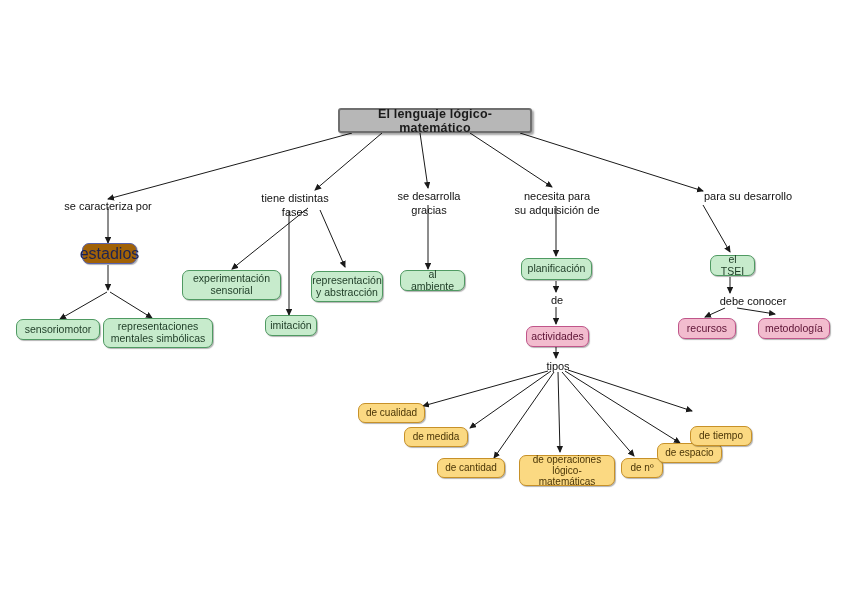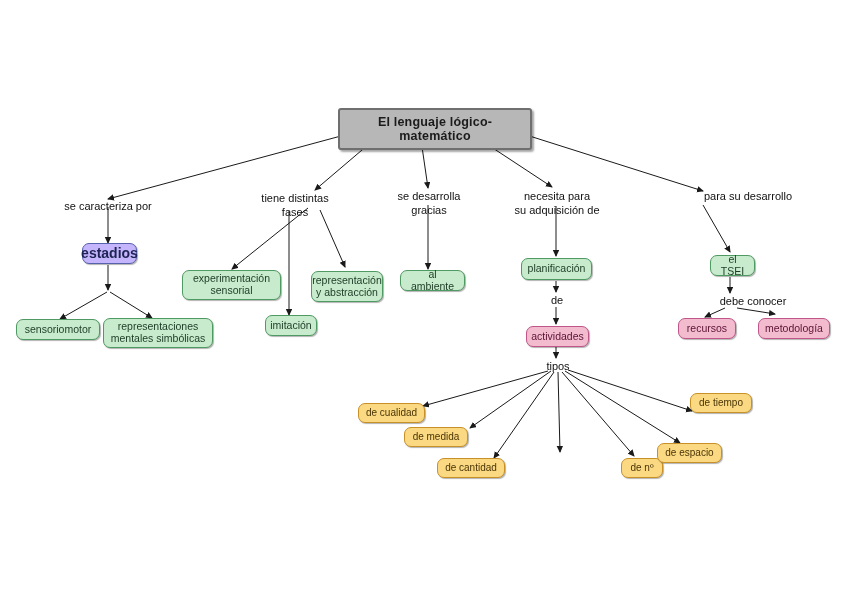--- a/index.html
+++ b/index.html
@@ -50,25 +50,24 @@
     letter-spacing: 0.2px;
     box-shadow: 2px 2px 2px rgba(0,0,0,0.35);
   }
   .node-green {
     background: #c7ebcc;
     border-color: #4f9a62;
     color: #1d3b25;
     font-size: 10.5px;
   }
   .node-blue {
-    background: #c4b5fd;
+    background: #a16207;
     border-color: #5762ad;
     color: #1d2352;
-    font-size: 14px;
-    font-weight: bold;
+    font-size: 16px;
   }
   .node-pink {
     background: #f2bcce;
     border-color: #c0558a;
     color: #5c1234;
     font-size: 10.5px;
   }
   .node-yellow {
     background: #fbd982;
     border-color: #c79128;
@@ -128,21 +127,21 @@
       <path d="M548,371 L423,406"></path>
       <path d="M551,371 L470,428"></path>
       <path d="M554,372 L494,458"></path>
       <path d="M558,372 L560,452"></path>
       <path d="M562,372 L634,456"></path>
       <path d="M565,371 L680,443"></path>
       <path d="M568,370 L692,411"></path>
     </g>
   </svg>
 
-  <div class="node node-title" style="left:338px; top:108px; width:194px; height:42px;">El lenguaje lógico-matemático</div>
+  <div class="node node-title" style="left:338px; top:108px; width:194px; height:25px;">El lenguaje lógico-matemático</div>
 
   <div class="link-label" style="left:108px; top:200px;">se caracteriza por</div>
   <div class="link-label" style="left:295px; top:192px;">tiene distintas
 fases</div>
   <div class="link-label" style="left:429px; top:190px;">se desarrolla
 gracias</div>
   <div class="link-label" style="left:557px; top:190px;">necesita para
 su adquisición de</div>
   <div class="link-label" style="left:748px; top:190px;">para su desarrollo</div>
   <div class="link-label" style="left:557px; top:294px;">de</div>
@@ -166,17 +165,19 @@
   <div class="node node-green" style="left:521px; top:258px; width:71px; height:22px;">planificación</div>
   <div class="node node-pink" style="left:526px; top:326px; width:63px; height:21px;">actividades</div>
 
   <div class="node node-green" style="left:710px; top:255px; width:45px; height:21px;">el TSEI</div>
   <div class="node node-pink" style="left:678px; top:318px; width:58px; height:21px;">recursos</div>
   <div class="node node-pink" style="left:758px; top:318px; width:72px; height:21px;">metodología</div>
 
   <div class="node node-yellow" style="left:358px; top:403px; width:67px; height:20px;">de cualidad</div>
   <div class="node node-yellow" style="left:404px; top:427px; width:64px; height:20px;">de medida</div>
   <div class="node node-yellow" style="left:437px; top:458px; width:68px; height:20px;">de cantidad</div>
+  <div class="node node-yellow" style="left:519px; top:455px; width:96px; height:31px;">de operaciones
+lógico-matemáticas</div>
   <div class="node node-yellow" style="left:621px; top:458px; width:42px; height:20px;">de nº</div>
   <div class="node node-yellow" style="left:657px; top:443px; width:65px; height:20px;">de espacio</div>
-  <div class="node node-yellow" style="left:690px; top:393px; width:62px; height:20px;">de tiempo</div>
+  <div class="node node-yellow" style="left:690px; top:426px; width:62px; height:20px;">de tiempo</div>
 
 </div>
 
 </body></html>

